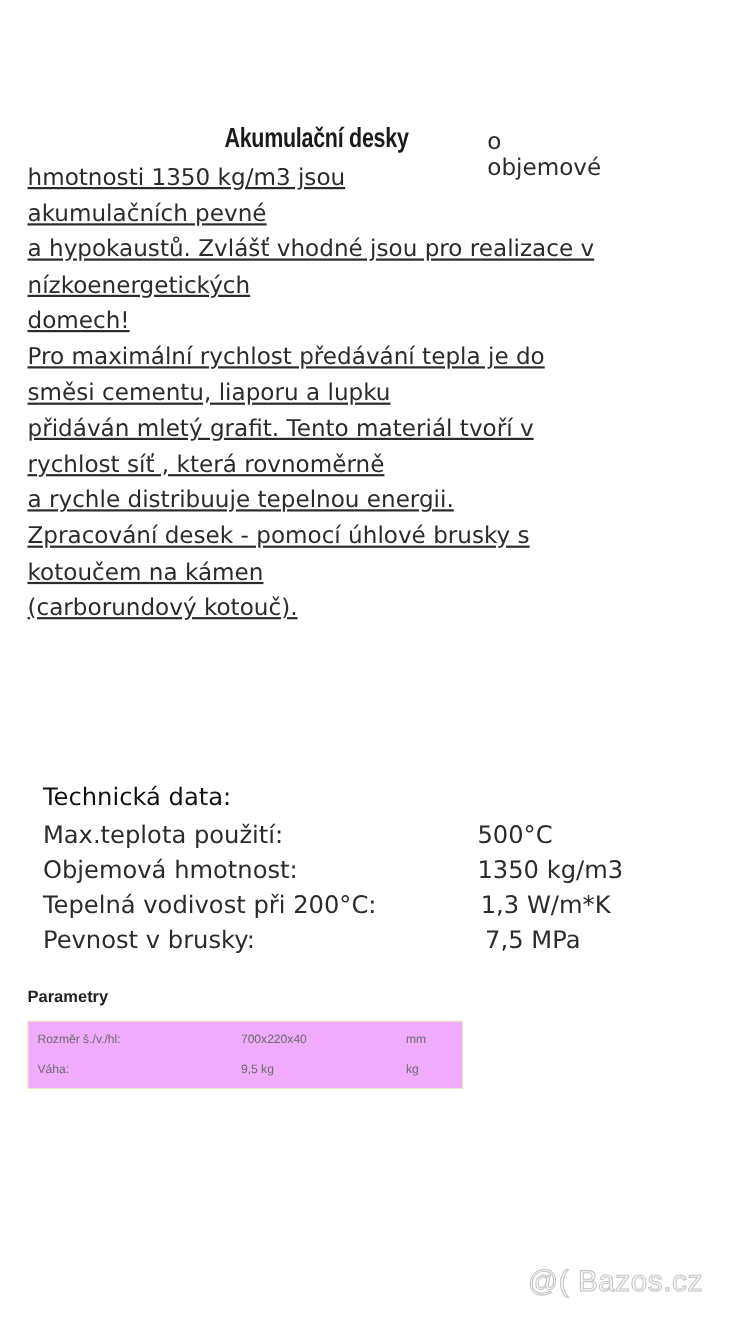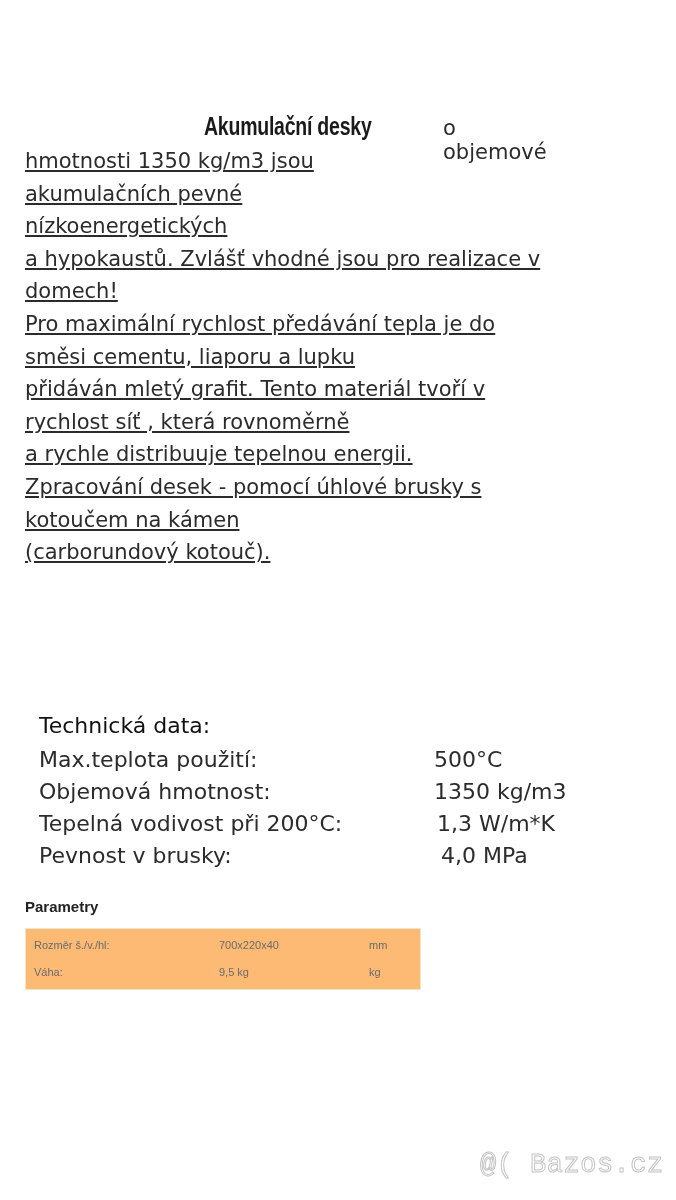--- a/index.html
+++ b/index.html
@@ -23,44 +23,44 @@
   .tech-heading { font-weight: normal; font-size: 22px; color: #111; line-height: 32px; margin-bottom: 2px; }
   .tech-row { position: relative; height: 32px; font-size: 22px; line-height: 32px; color: #2b2b2b; white-space: nowrap; }
   .tech-row .lbl { position: absolute; left: 0; }
   .tech-row .val { position: absolute; }
   .params-heading {
     position: absolute; left: 25px; top: 898px; font-family: "Liberation Sans", sans-serif;
     font-weight: bold; font-size: 15px; color: #222;
   }
   .params-table {
     position: absolute; left: 25px; top: 928px; width: 396px; height: 62px;
-    background: #fdba74; border: 1px solid #ece8c4; box-sizing: border-box;
+    background: #f0abfc; border: 1px solid #ece8c4; box-sizing: border-box;
     font-family: "Liberation Sans", sans-serif; font-size: 11px; color: #6b6b6b;
   }
   .prow { position: absolute; left: 0; width: 100%; height: 22px; line-height: 22px; }
   .prow span { position: absolute; }
   .c1 { left: 8px; } .c2 { left: 193px; } .c3 { left: 343px; }
   .watermark {
-    position: absolute; left: 480px; top: 1150px; font-family: Liberation Mono, monospace;
+    position: absolute; left: 480px; top: 1150px; font-family: Liberation Sans, sans-serif;
     font-size: 27px; color: #ffffff; -webkit-text-stroke: 1px #c4c4c4; letter-spacing: 0.5px;
   }
 </style>
 </head>
 <body>
 
 <div class="title-line">
   <span class="title-bold">Akumulační desky</span>
   <span class="title-rest">o objemové</span>
 </div>
 
 <div class="body-text">
   <div>hmotnosti 1350 kg/m3 jsou</div>
   <div>akumulačních pevné</div>
+  <div>a hypokaustů. Zvlášť vhodné jsou pro realizace v</div>
   <div>nízkoenergetických</div>
-  <div>a hypokaustů. Zvlášť vhodné jsou pro realizace v</div>
   <div>domech!</div>
   <div>Pro maximální rychlost předávání tepla je do</div>
   <div>směsi cementu, liaporu a lupku</div>
   <div>přidáván mletý grafit. Tento materiál tvoří v</div>
   <div>rychlost síť , která rovnoměrně</div>
   <div>a rychle distribuuje tepelnou energii.</div>
   <div>Zpracování desek - pomocí úhlové brusky s</div>
   <div>kotoučem na kámen</div>
   <div>(carborundový kotouč).</div>
 </div>
@@ -74,21 +74,21 @@
   <div class="tech-row">
     <span class="lbl">Objemová hmotnost:</span>
     <span class="val" style="left:395px">1350 kg/m3</span>
   </div>
   <div class="tech-row">
     <span class="lbl">Tepelná vodivost  při  200°C:</span>
     <span class="val" style="left:398px">1,3 W/m*K</span>
   </div>
   <div class="tech-row">
     <span class="lbl">Pevnost v brusky:</span>
-    <span class="val" style="left:402px">4,0 MPa</span>
+    <span class="val" style="left:402px">7,5 MPa</span>
   </div>
 </div>
 
 <div class="params-heading">Parametry</div>
 
 <div class="params-table">
   <div class="prow" style="top:5px">
     <span class="c1">Rozměr š./v./hl:</span>
     <span class="c2">700x220x40</span>
     <span class="c3">mm</span>

